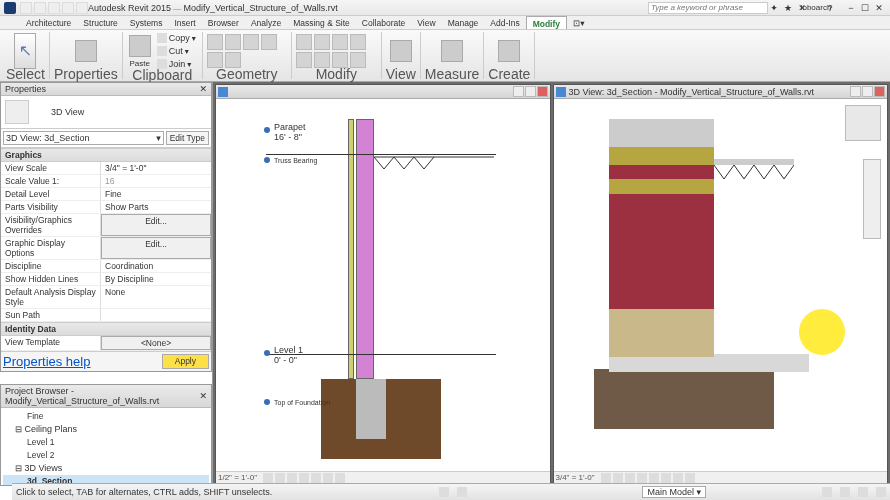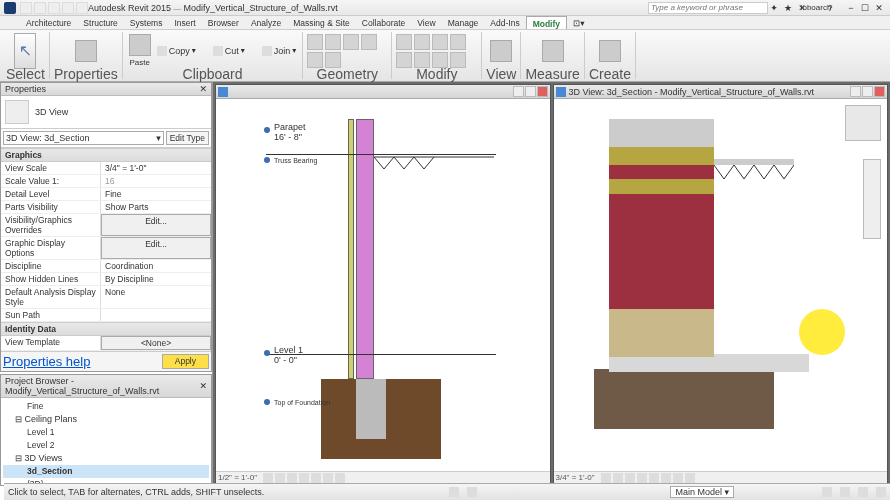--- a/index.html
+++ b/index.html
@@ -18,64 +18,64 @@
 .ribbon-tabs div{padding:0 6px;font-size:8.5px;line-height:14px;cursor:pointer}
 .ribbon-tabs div.active{background:#fff;border-top:1px solid #aaa;border-left:1px solid #aaa;border-right:1px solid #aaa;color:#2b7f3e;font-weight:bold}
 .ribbon{height:52px;background:linear-gradient(#fafafa,#e5e5e5);border-bottom:1px solid #aaa;display:flex;padding:2px}
 .panel{border-right:1px solid #ccc;padding:0 4px;display:flex;flex-direction:column;align-items:center;justify-content:space-between}
 .panel-body{flex:1;display:flex;align-items:center;gap:2px}
 .panel-label{font-size:14px;color:#555;text-align:center;height:10px;line-height:10px}
 .big-btn{display:flex;flex-direction:column;align-items:center;gap:2px;padding:2px;cursor:pointer}
 .big-btn .ico{width:22px;height:22px;background:#ccc;border:1px solid #aaa}
 .big-btn .lbl{font-size:8px}
 .arrow-btn{width:22px;height:36px;background:linear-gradient(#fff,#ddd);border:1px solid #aaa;display:flex;align-items:center;justify-content:center;font-size:16px;color:#5678b0}
-.small-row{display:flex;flex-direction:row;gap:13px}
+.small-row{display:flex;flex-direction:column;gap:1px}
 .small-row div{font-size:8px;padding:1px 2px;display:flex;align-items:center;gap:2px}
 .small-row .sico{width:10px;height:10px;background:#ddd}
 .icon-stack{display:flex;gap:2px;flex-wrap:wrap;max-width:80px}
 .icon-stack span{width:16px;height:16px;background:#d4d4d4;border:1px solid #bbb}
 .workspace{position:absolute;top:82px;left:0;right:0;bottom:14px;display:flex}
 .left-col{width:213px;display:flex;flex-direction:column;border-right:1px solid #999}
 .props{flex:0 0 auto;border:1px solid #999;background:#f5f5f5}
 .pane-header{background:linear-gradient(#eaeaea,#d8d8d8);padding:1px 4px;font-size:9px;display:flex;justify-content:space-between;align-items:center;border-bottom:1px solid #bbb}
 .pane-header .x{cursor:pointer}
-.prop-top{display:flex;align-items:center;padding:4px;gap:6px;background:#fff}
+.prop-top{display:flex;align-items:center;padding:4px;gap:22px;background:#fff}
 .prop-top .cube{width:24px;height:24px;background:#eee;border:1px solid #ccc}
 .type-sel{display:flex;align-items:center;padding:2px;background:#fff;border-top:1px solid #ccc;border-bottom:1px solid #ccc}
 .type-sel .dd{flex:1;background:#fff;border:1px solid #aaa;padding:1px 2px;font-size:8.5px;display:flex;justify-content:space-between}
 .type-sel .et{border:1px solid #aaa;padding:1px 3px;font-size:8.5px;margin-left:2px;background:#f5f5f5}
 .prop-grid{background:#fff}
 .grp-h{background:linear-gradient(#e8e8e8,#dcdcdc);padding:1px 4px;font-size:8.5px;font-weight:bold;border-top:1px solid #ccc;border-bottom:1px solid #ccc}
 .prop-row{display:flex;border-bottom:1px solid #eee}
 .prop-row .k{width:100px;padding:1px 4px;font-size:8.5px;border-right:1px solid #ddd}
 .prop-row .v{flex:1;padding:1px 4px;font-size:8.5px}
 .btn-cell{background:#f0f0f0;border:1px solid #aaa;text-align:center;font-size:8px;padding:0 2px}
 .prop-foot{display:flex;justify-content:space-between;padding:2px;border-top:1px solid #ccc;background:#f5f5f5}
 .prop-foot a{color:#0055cc;text-decoration:underline;font-size:13px}
 .prop-foot .apply{border:1px solid #aaa;padding:1px 12px;background:#fde047;font-size:8.5px}
-.browser{flex:1;border:1px solid #999;background:#fff;overflow:auto;margin-top:2px}
+.browser{flex:1;border:1px solid #999;background:#fff;overflow:auto;margin-top:12px}
 .tree{padding:2px}
 .tree div{font-size:8.5px;line-height:13px;white-space:nowrap}
 .tree .n1{padding-left:12px}
 .tree .n2{padding-left:24px}
 .tree .sel{background:#cce4f7}
 .tree .bold{font-weight:bold}
 .views{flex:1;display:flex;gap:2px;padding:2px;background:#6c6c6c}
 .view{flex:1;background:#fff;border:1px solid #555;display:flex;flex-direction:column;position:relative}
 .view-h{background:linear-gradient(#eaeaea,#d5d5d5);display:flex;align-items:center;padding:1px 2px;font-size:8px;border-bottom:1px solid #aaa}
 .view-h .b{width:10px;height:10px;background:#4a88d4;margin-right:3px}
 .view-h .wb{display:flex;margin-left:auto;gap:1px}
 .view-h .wb span{width:11px;height:11px;background:#eee;border:1px solid #bbb}
 .view-h .wb .close{background:#e06060}
 .canvas{flex:1;position:relative;background:#fff;overflow:hidden}
 .view-foot{height:12px;background:#f0f0f0;border-top:1px solid #ccc;display:flex;align-items:center;padding:0 2px;gap:6px}
 .view-foot span{font-size:8px;color:#555}
 .vficons{display:flex;gap:2px}
 .vficons i{width:10px;height:10px;background:#ddd}
-.status{position:absolute;bottom:0;left:4px;right:0;height:14px;background:linear-gradient(#f5f5f5,#e2e2e2);border-top:1px solid #aaa;display:flex;align-items:center;padding:8px 4px;font-size:8.5px}
+.status{position:absolute;bottom:0;left:12px;right:0;height:14px;background:linear-gradient(#f5f5f5,#e2e2e2);border-top:1px solid #aaa;display:flex;align-items:center;padding:8px 4px;font-size:8.5px}
 .status .main-model{border:1px solid #aaa;padding:0 4px;margin-left:auto;margin-right:260px;background:#fff}
 .status .sicons{display:flex;gap:8px}
 .status .sicons span{width:10px;height:10px;background:#ddd}
 
 .sec-line{position:absolute;background:#333}
 .wall{position:absolute;background:#d482d4;border:1px solid #666}
 .conc{position:absolute;background:#8b7355}
 .label{position:absolute;font-size:7px;color:#333}
 .dot{position:absolute;width:6px;height:6px;background:#3a6db5;border-radius:50%}
 
@@ -398,20 +398,20 @@
     </div>
   </div>
 </div>
 
 <div class="status">
   <span>Click to select, TAB for alternates, CTRL adds, SHIFT unselects.</span>
   <div class="sicons" style="margin-left:auto;margin-right:8px">
       <span></span>
       <span></span>
     </div>
-  <div class="main-model" style="margin-right:88px"><span>Main Model</span> ▾</div>
+  <div class="main-model" style="margin-right:116px"><span>Main Model</span> ▾</div>
   <div class="sicons">
       <span></span>
       <span></span>
       <span></span>
       <span></span>
     </div>
 </div>
 
 </body></html>

